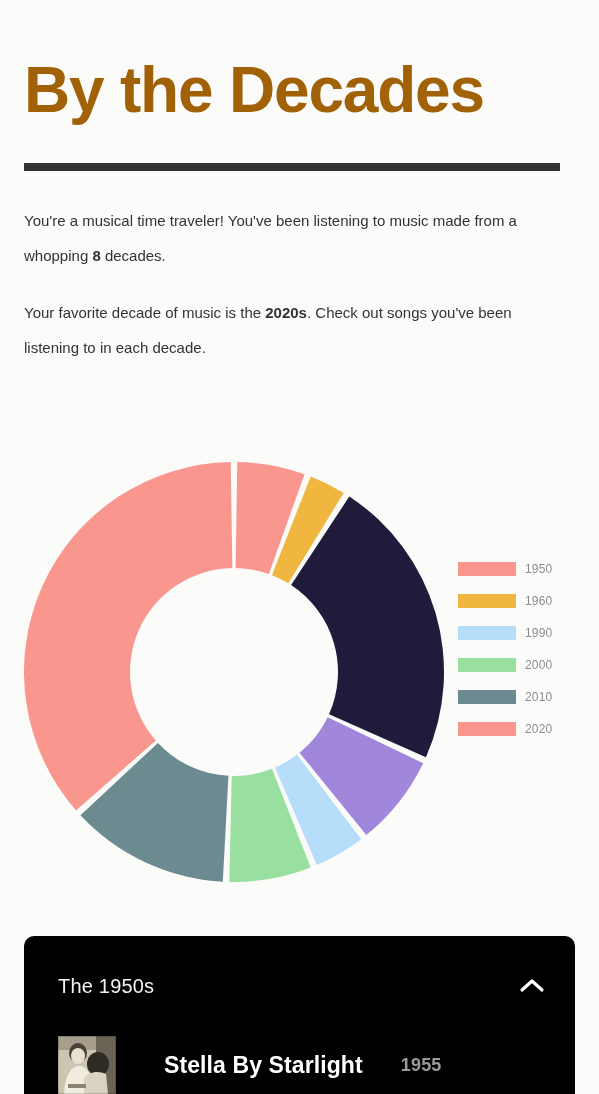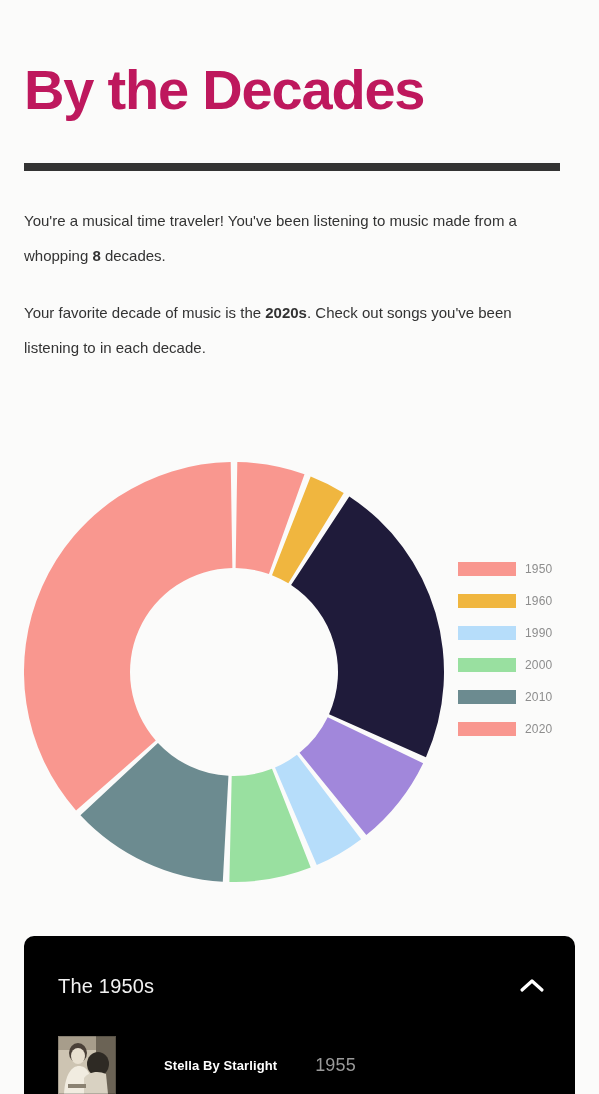--- a/index.html
+++ b/index.html
@@ -21,25 +21,25 @@
     height: 1094px;
     position: relative;
     background: #fbfbfa;
   }
 
   
   .title {
     position: absolute;
     left: 24px;
     top: 58px;
-    font-size: 56px;
+    font-size: 64px;
     line-height: 64px;
     font-weight: 700;
     letter-spacing: -1.2px;
-    color: #be185d;
+    color: #a16207;
     margin: 0;
     white-space: nowrap;
   }
   .rule {
     position: absolute;
     left: 24px;
     top: 163px;
     width: 536px;
     height: 8px;
     background: #333333;
@@ -148,30 +148,30 @@
     width: 58px;
     height: 58px;
     flex: 0 0 58px;
     position: relative;
     overflow: hidden;
     background: #6d6455;
   }
   .thumb svg { display: block; }
   .track-title {
     margin-left: 48px;
-    font-size: 13px;
+    font-size: 23px;
     font-weight: 700;
     color: #ffffff;
     letter-spacing: 0.1px;
     white-space: nowrap;
   }
   .track-year {
     margin-left: 38px;
     font-size: 18px;
-    font-weight: 400;
+    font-weight: 700;
     color: #9a9a9a;
     letter-spacing: 0.2px;
   }
 </style>
 </head>
 <body>
 
 <div class="page">
 
   <h1 class="title">By the Decades</h1>

